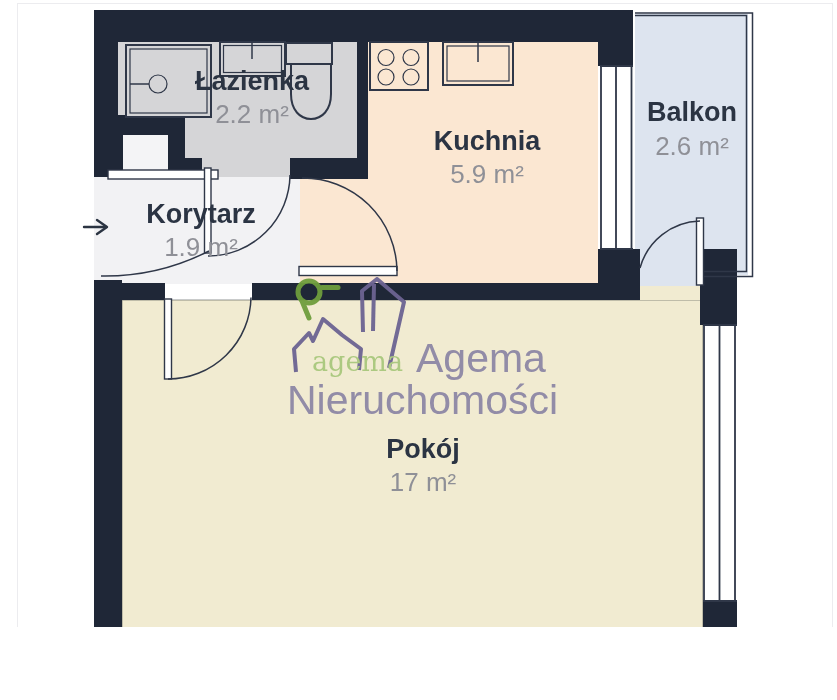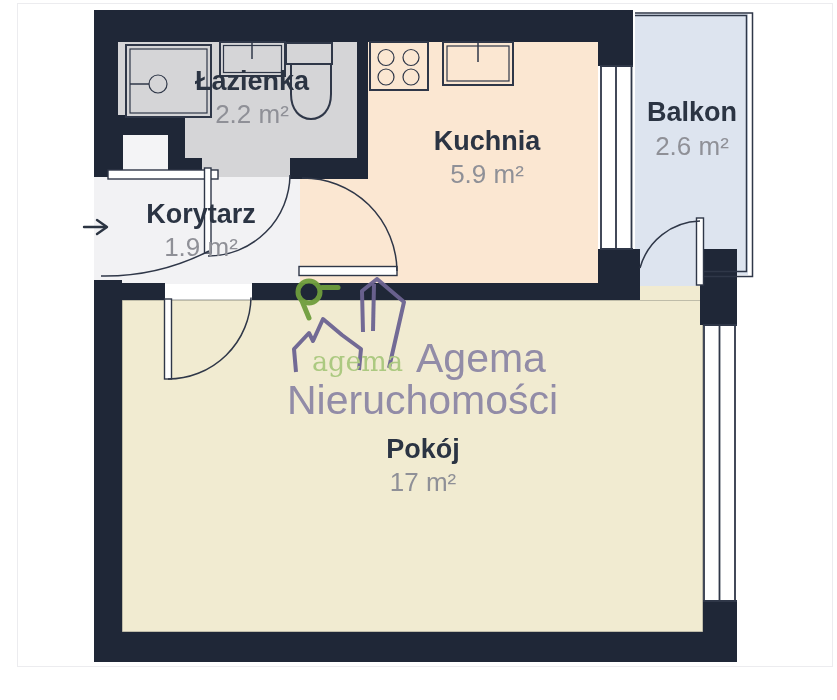--- a/index.html
+++ b/index.html
@@ -1,16 +1,16 @@
 <!DOCTYPE html>
 <html style="--wall: #1f2737; --outline: #2f3748; --bathroom_floor: #d5d5d7; --corridor_floor: #f2f2f4; --kitchen_floor: #fbe7d2; --room_floor: #f1ebd1; --balcony_floor: #dde4ef; --label: #2b3443; --area_label: #8f9097; --watermark_purple: #8d87a5; --watermark_purple_stroke: #6c6492; --watermark_green_text: #a9c87d; --watermark_green_icon: #6f9e3d;"><head>
 <meta charset="utf-8">
 <style>
   html,body{margin:0;padding:0;background:#ffffff;}
-  .stage{position:relative;width:837px;height:700px;background:#ffffff;overflow:hidden;
+  .stage{position:relative;width:837px;height:627px;background:#ffffff;overflow:hidden;
          font-family:"Liberation Sans",sans-serif;}
   svg text{user-select:none;}
   .wall{fill:var(--wall);}
   .floor-bath{fill:var(--bathroom_floor);}
   .floor-hall{fill:var(--corridor_floor);}
   .floor-kitchen{fill:var(--kitchen_floor);}
   .floor-room{fill:var(--room_floor);}
   .floor-balcony{fill:var(--balcony_floor);}
   .fix-bath{fill:var(--bathroom_floor);stroke:var(--outline);stroke-width:2;}
   .fix-kitchen{fill:var(--kitchen_floor);stroke:var(--outline);stroke-width:2;}

